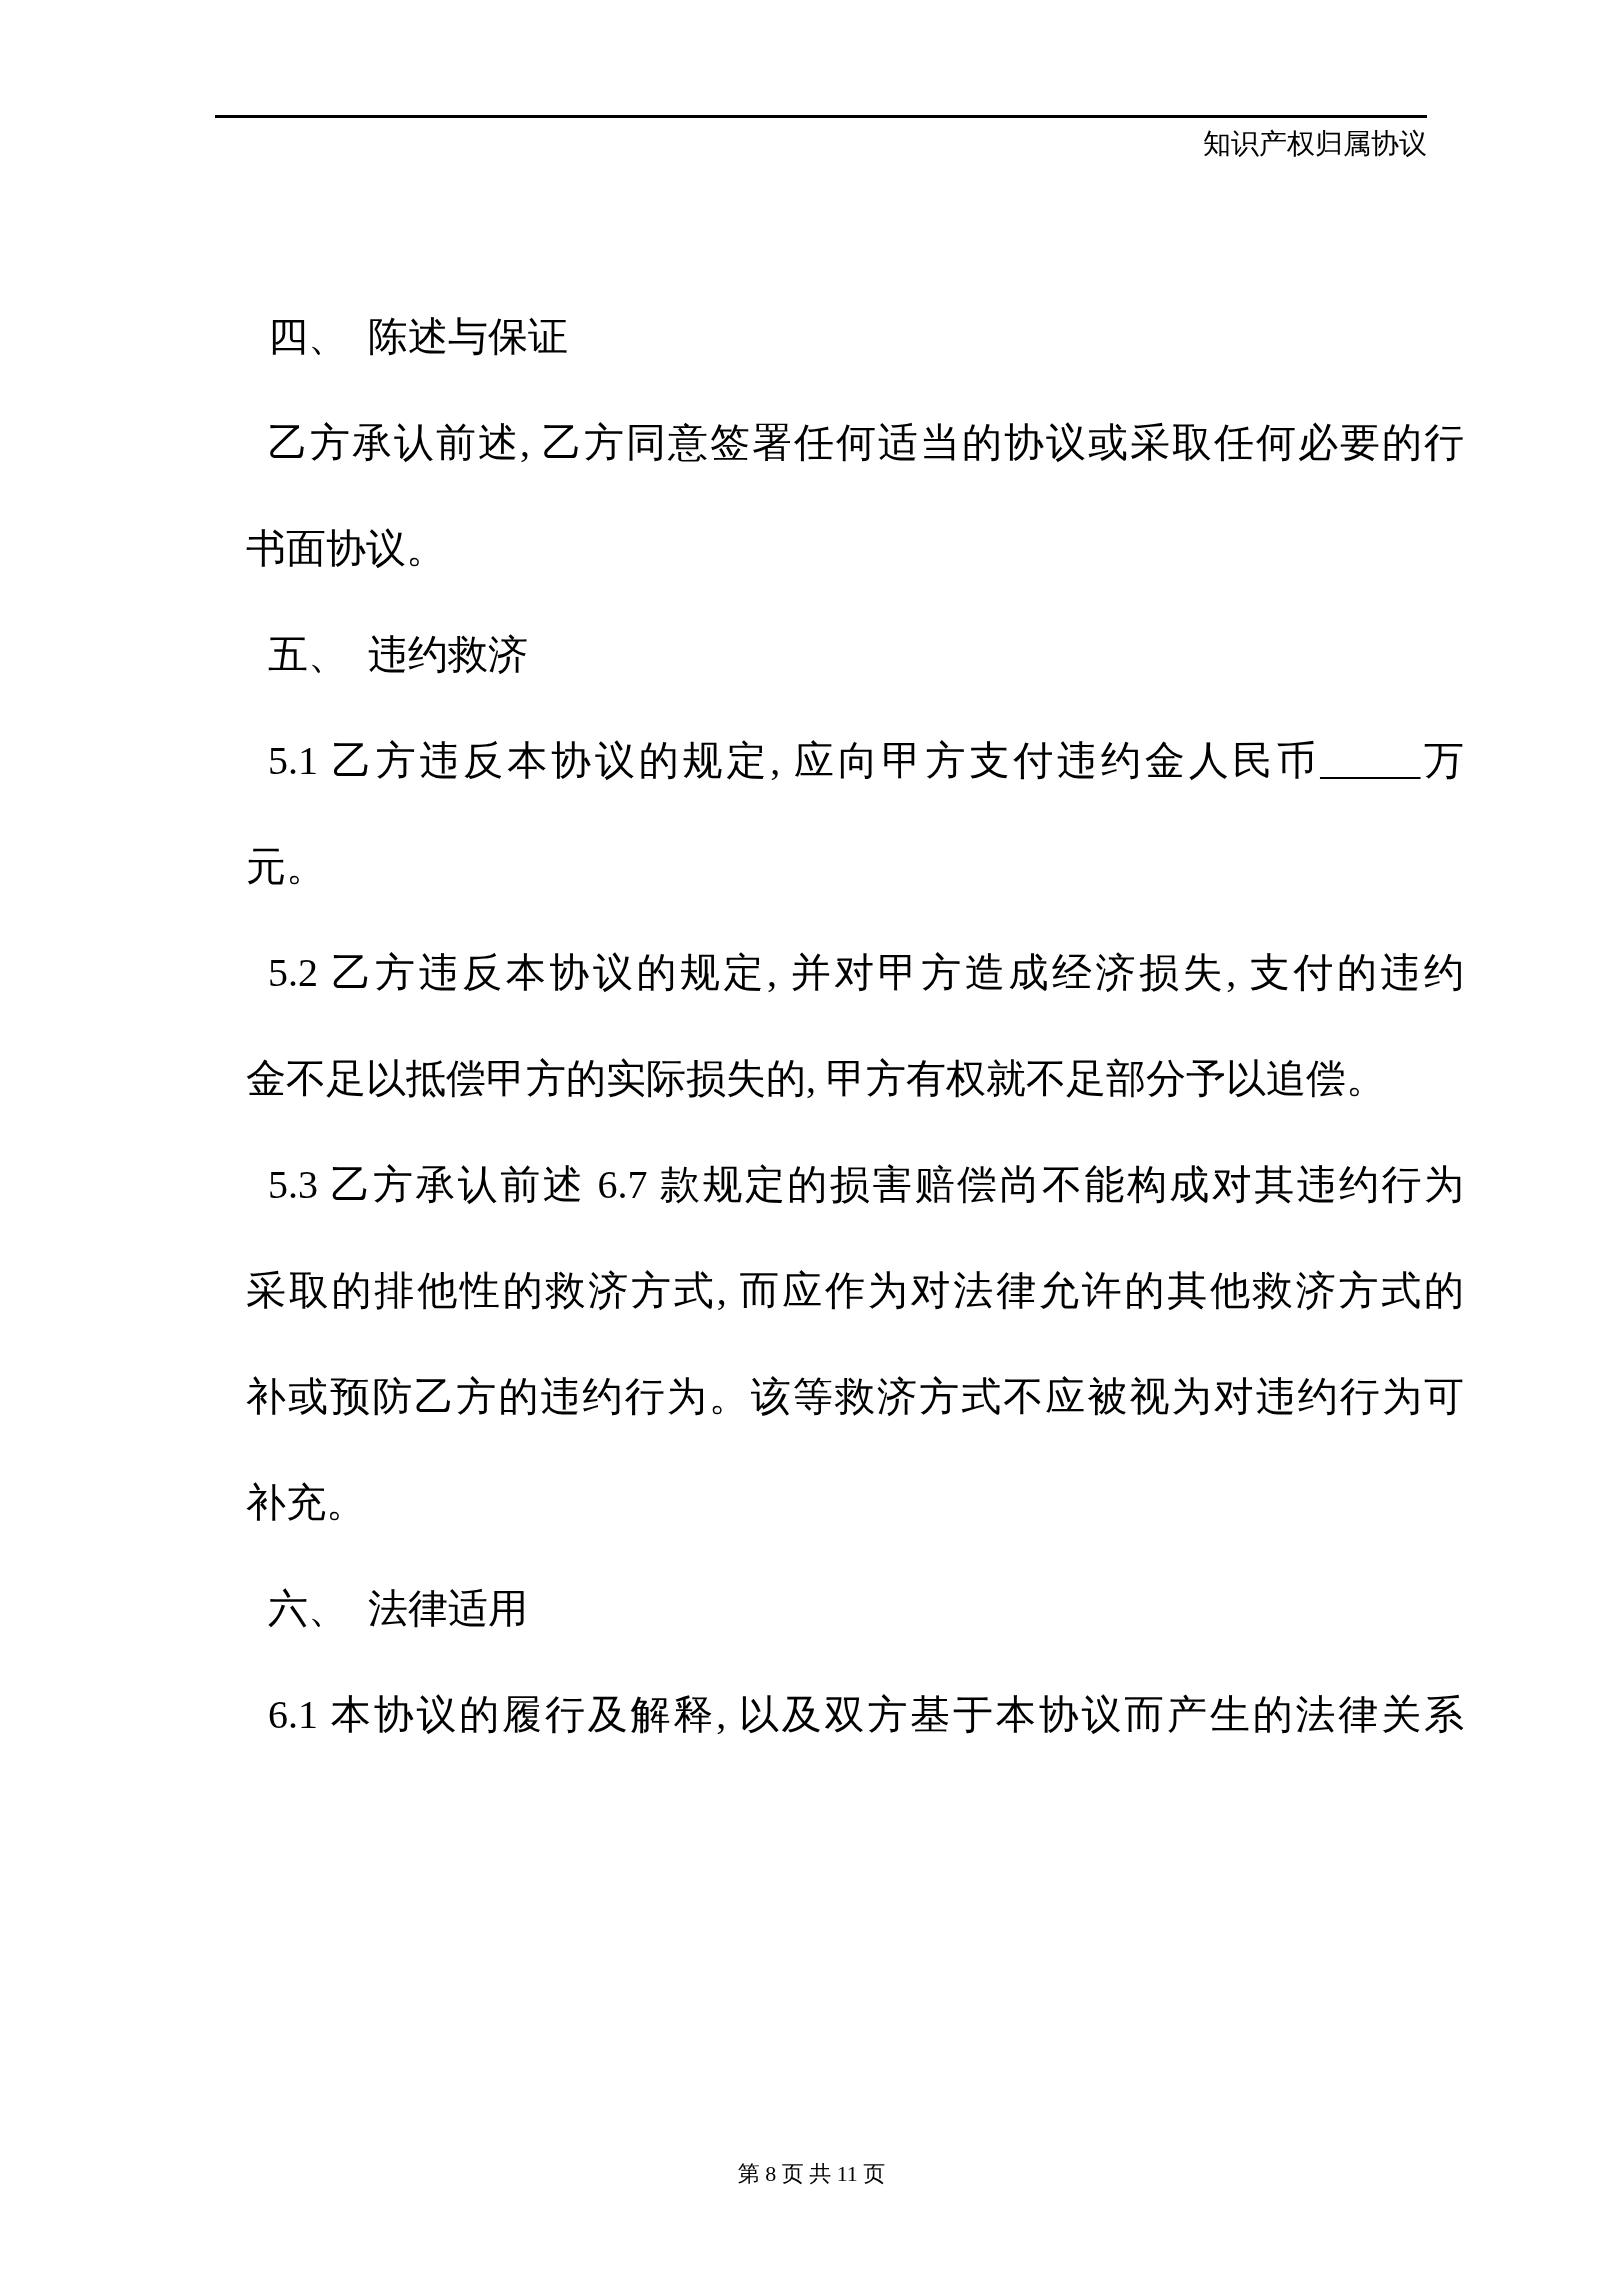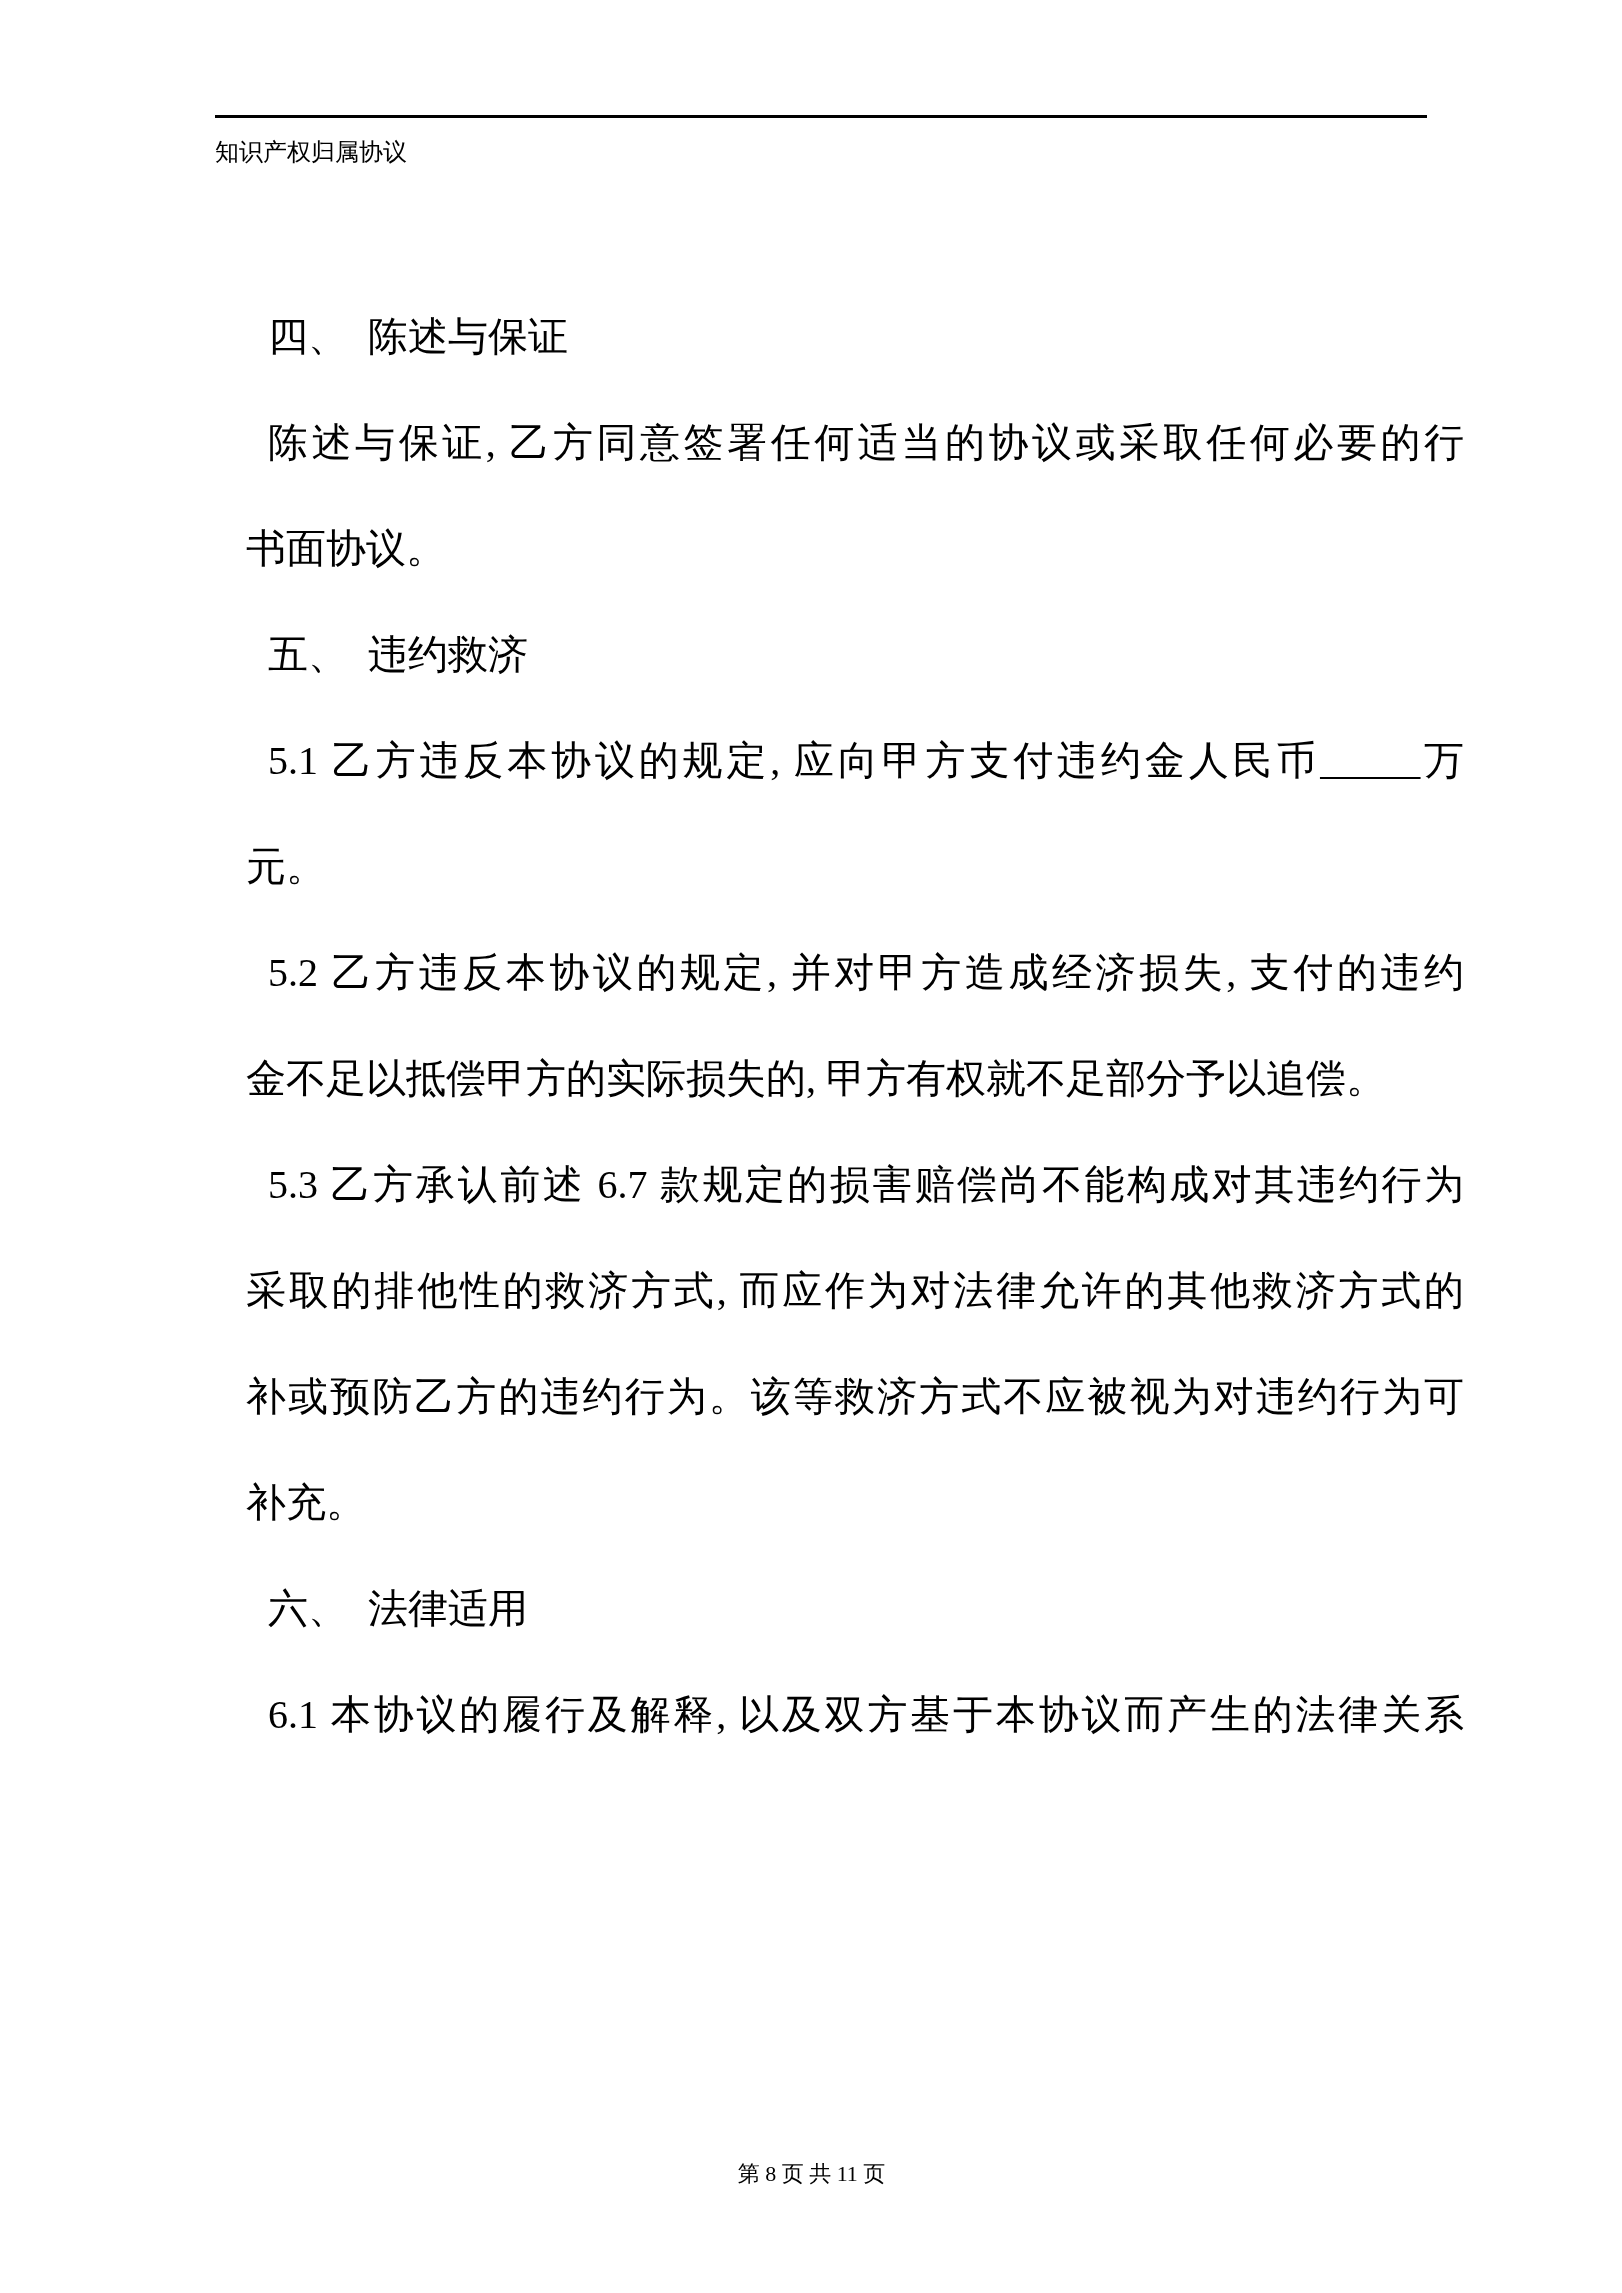--- a/index.html
+++ b/index.html
@@ -14,23 +14,23 @@
     overflow: hidden;
   }
   .doc-header {
     position: absolute;
     left: 215px;
     top: 115px;
     width: 1212px;
     border-top: 3.6px solid #000000;
   }
   .doc-title {
-    margin-top: 15px;
-    text-align: left;
-    font-size: 24px;
+    margin-top: 7px;
+    text-align: right;
+    font-size: 28px;
     line-height: 38px;
   }
   .doc-body {
     position: absolute;
     left: 218px;
     top: 284px;
     width: 1218px;
     font-size: 40px;
     line-height: 106px;
     margin-left: 28px;
@@ -52,21 +52,21 @@
 <body>
 
 <div class="page">
 
   <header class="doc-header">
     <div class="doc-title">知识产权归属协议</div>
   </header>
 
   <main class="doc-body">
     <div class="ln ind">四、  陈述与保证</div>
-    <div class="ln ind just">陈述与保证, 乙方同意签署任何适当的协议或采取任何必要的行</div>
+    <div class="ln ind just">乙方承认前述, 乙方同意签署任何适当的协议或采取任何必要的行</div>
     <div class="ln">书面协议。</div>
     <div class="ln ind">五、  违约救济</div>
     <div class="ln ind just">5.1 乙方违反本协议的规定, 应向甲方支付违约金人民币_____万</div>
     <div class="ln">元。</div>
     <div class="ln ind just">5.2 乙方违反本协议的规定, 并对甲方造成经济损失, 支付的违约</div>
     <div class="ln">金不足以抵偿甲方的实际损失的, 甲方有权就不足部分予以追偿。</div>
     <div class="ln ind just">5.3 乙方承认前述 6.7 款规定的损害赔偿尚不能构成对其违约行为</div>
     <div class="ln just">采取的排他性的救济方式, 而应作为对法律允许的其他救济方式的</div>
     <div class="ln just">补或预防乙方的违约行为。该等救济方式不应被视为对违约行为可</div>
     <div class="ln">补充。</div>

